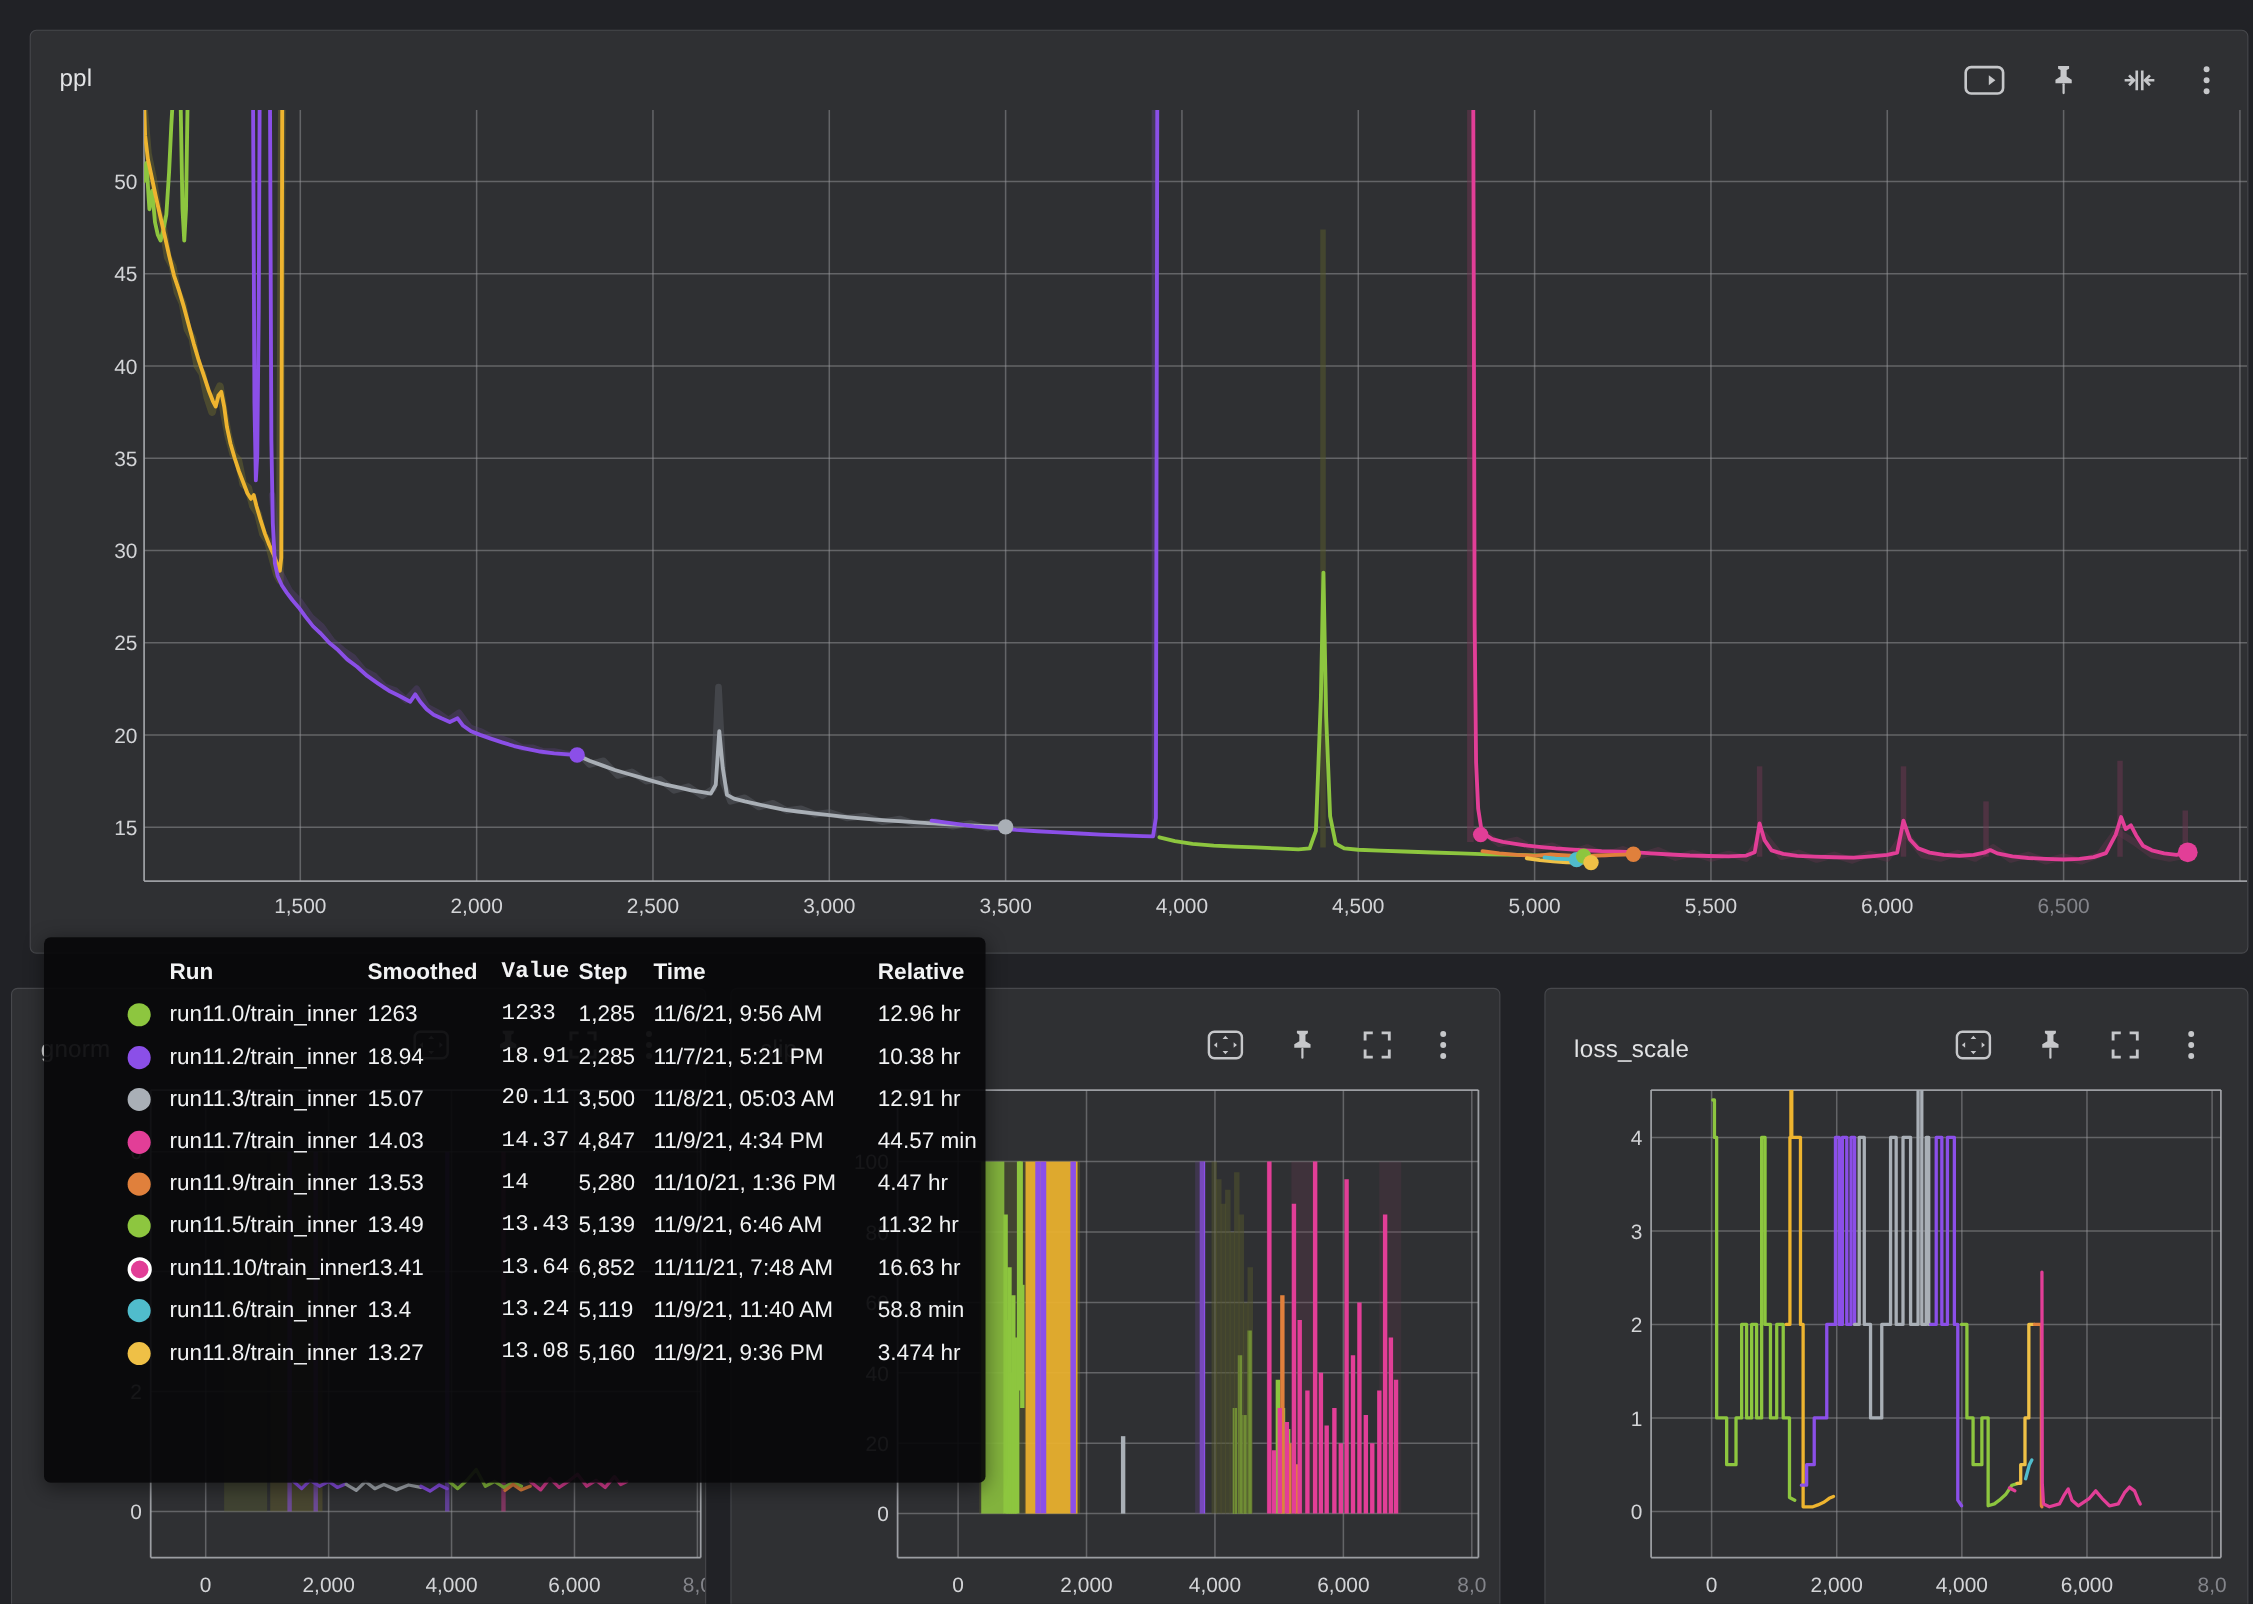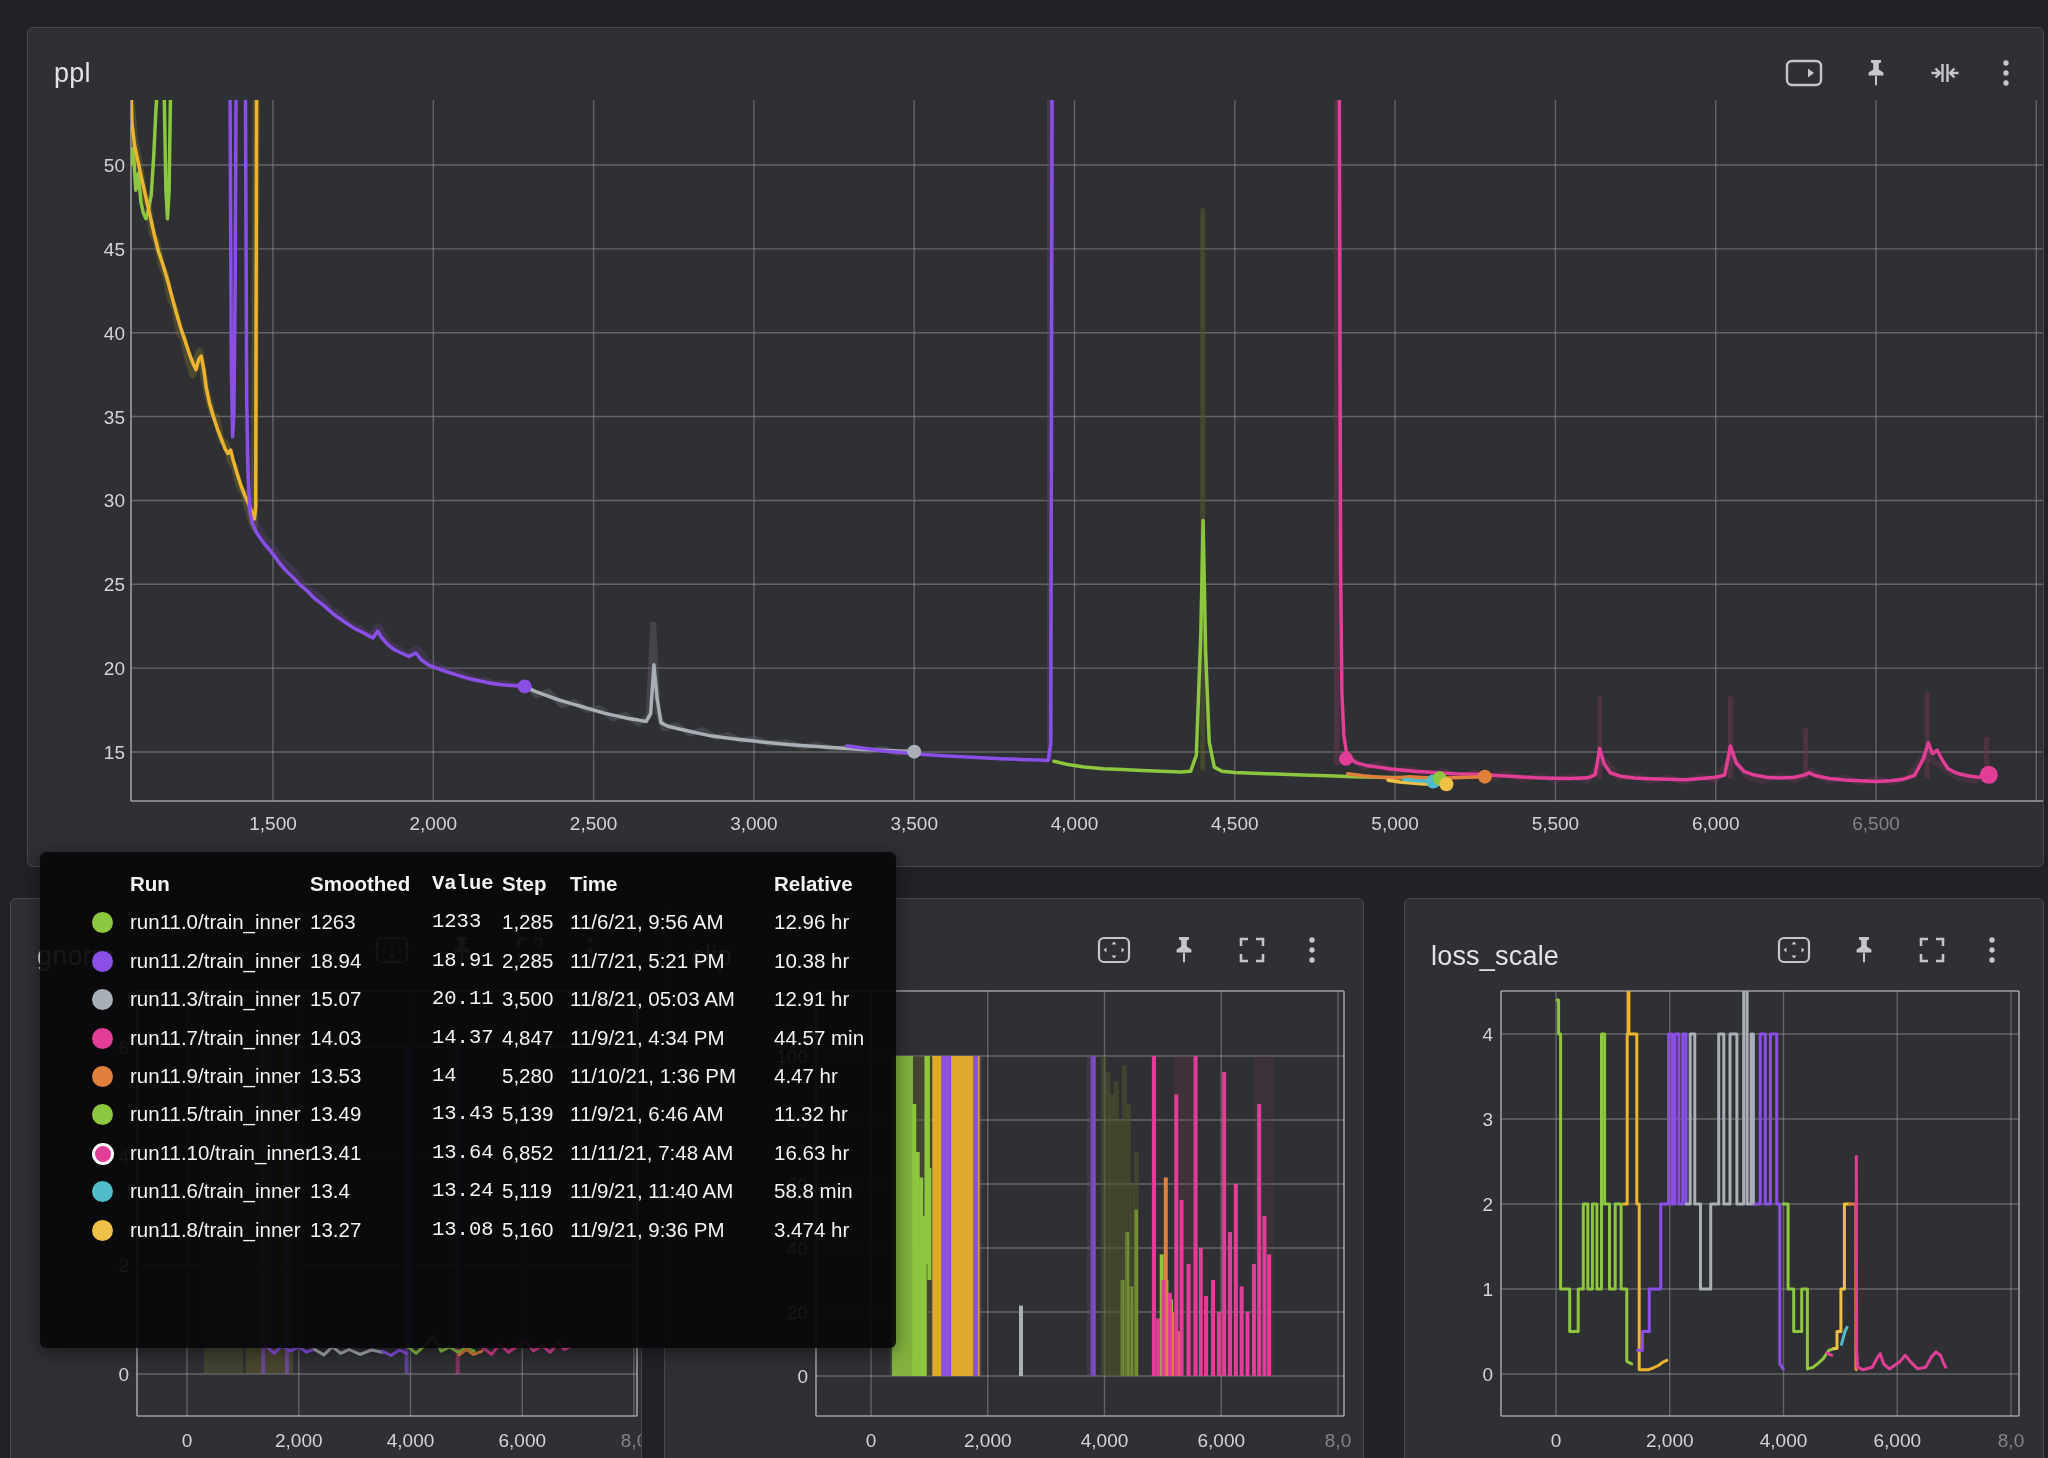--- a/index.html
+++ b/index.html
@@ -2,32 +2,32 @@
 <html><head>
 <meta charset="utf-8">
 <style>
   html,body{margin:0;padding:0;background:#212226;overflow:hidden;}
   body{width:2048px;height:1458px;position:relative;font-family:"Liberation Sans","DejaVu Sans",sans-serif;}
   .panel{position:absolute;background:#2f3033;border:1px solid #47484c;border-radius:6px;overflow:hidden;}
   #panel-ppl{left:27px;top:27px;width:2015px;height:838px;}
   #panel-gnorm{left:10px;top:898px;width:630px;height:580px;}
   #panel-clip{left:664px;top:898px;width:698px;height:580px;}
   #panel-loss{left:1404px;top:898px;width:638px;height:580px;}
-  .panel-title{position:absolute;left:26px;font-size:27px;color:#e2e3e5;z-index:2;letter-spacing:.2px;}
+  .panel-title{position:absolute;left:26px;font-size:22px;color:#e2e3e5;z-index:2;letter-spacing:.2px;}
   #panel-ppl .panel-title{top:30px;}
   #panel-gnorm .panel-title,#panel-clip .panel-title,#panel-loss .panel-title{top:42px;}
   .toolbar{position:absolute;display:flex;align-items:center;gap:40px;z-index:2;color:#c6c7ca;}
   #panel-ppl .toolbar{top:30px;right:32px;}
   #panel-gnorm .toolbar{top:36px;right:46px;}
   #panel-clip .toolbar{top:36px;right:46px;}
   #panel-loss .toolbar{top:36px;right:46px;}
   .icon{display:inline-flex;cursor:pointer;}
   svg.chart{position:absolute;left:0;top:0;z-index:1;}
   .tooltip{position:absolute;left:40px;top:852px;width:856px;height:482px;background:rgba(8,8,10,0.93);border-radius:6px;z-index:10;box-shadow:0 4px 18px rgba(0,0,0,0.45);padding-top:14px;}
-  .t-head,.t-row{position:relative;height:38.4px;}
+  .t-head,.t-row{position:relative;height:38.4px;margin-left:24px;}
   .t-c{position:absolute;top:6px;font-size:20.5px;color:#f2f3f4;white-space:nowrap;}
   .t-head .t-c{font-weight:bold;}
   .c-run{left:90px;}.c-sm{left:270px;}.c-val{left:392px;font-family:Liberation Mono, monospace;}.c-step{left:462px;}.c-time{left:530px;}.c-rel{left:734px;}
   .t-dot{position:absolute;left:52px;top:8px;width:21px;height:21px;border-radius:50%;}
   .t-dot.ring{border:3.5px solid #ffffff;width:22px;height:22px;box-sizing:border-box;}
 </style>
 </head>
 <body>
 
 <div class="panel" id="panel-ppl">

